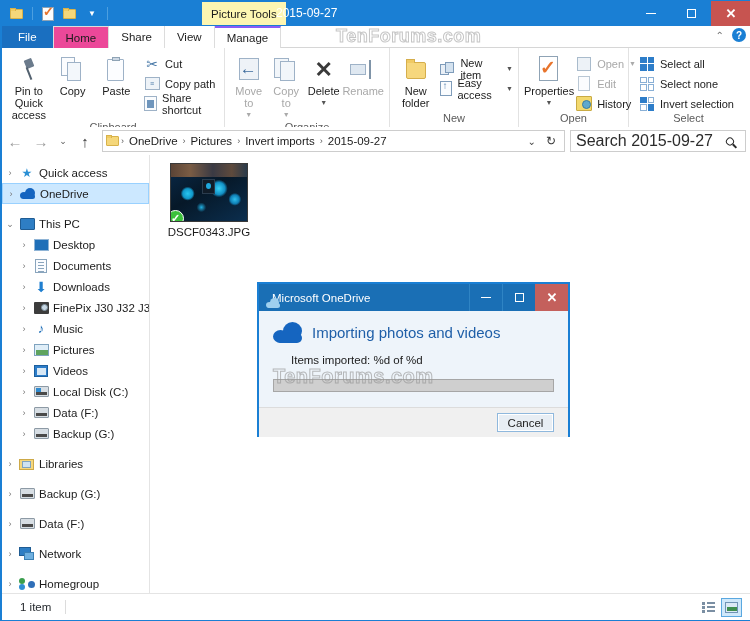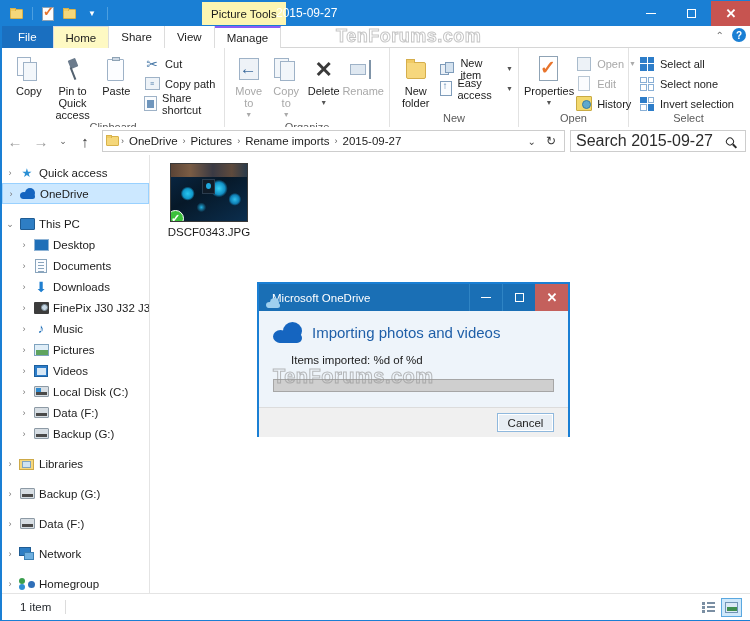--- a/index.html
+++ b/index.html
@@ -111,21 +111,21 @@
     border-right: 1px solid #dcdcdc;
     box-sizing: border-box;
     background: #ffffff;
   }
   .tab.file {
     background: #1a6fc0; color: #ffffff;
     border-right: none;
     padding: 0 16px;
   }
   .tab.active {
-    background: #fef9c3;
+    background: #ec4899;
     border-left: 1px solid #dcdcdc;
     border-top: 1px solid #dcdcdc;
   }
   .tab.manage {
     border-top: 2px solid #8b5cf6;
   }
   .tabs-filler {
     flex: 1; height: 21px;
     border-bottom: 1px solid #d6d6d6;
     position: relative;
@@ -563,32 +563,32 @@
       </div>
     </div>
   </div>
 
   <div class="ribbon">
 
     <div class="rgroup" style="width:223px">
       <div class="rgroup-body">
         <div class="big-btn">
           <span class="ico">
+              <span class="pin-ico"></span>
+            </span>
+          <span>Pin to Quick access</span>
+        </div>
+        <div class="big-btn">
+          <span class="ico">
               <span class="copy-ico">
                 <i></i>
                 <i></i>
               </span>
             </span>
           <span>Copy</span>
-        </div>
-        <div class="big-btn">
-          <span class="ico">
-              <span class="pin-ico"></span>
-            </span>
-          <span>Pin to Quick access</span>
         </div>
         <div class="big-btn">
           <span class="ico">
               <span class="paste-ico"></span>
             </span>
           <span>Paste</span>
         </div>
         <div class="small-col" style="margin-left:6px">
           <div class="small-btn">
             <span class="ico">
@@ -763,21 +763,21 @@
     <div class="navbtn up">↑</div>
     <div class="addr-field">
       <span class="addr-folder">
           <span class="folder-glyph"></span>
         </span>
       <span class="crumb-sep">›</span>
       <span class="crumb">OneDrive</span>
       <span class="crumb-sep">›</span>
       <span class="crumb">Pictures</span>
       <span class="crumb-sep">›</span>
-      <span class="crumb">Rename imports</span>
+      <span class="crumb">Invert imports</span>
       <span class="crumb-sep">›</span>
       <span class="crumb">2015-09-27</span>
       <span class="addr-right">
         <span class="addr-chev">⌄</span>
         <span class="addr-refresh">↻</span>
       </span>
     </div>
     <div class="search-box">
       <span class="ph">Search 2015-09-27</span>
       <span class="mag"></span>

